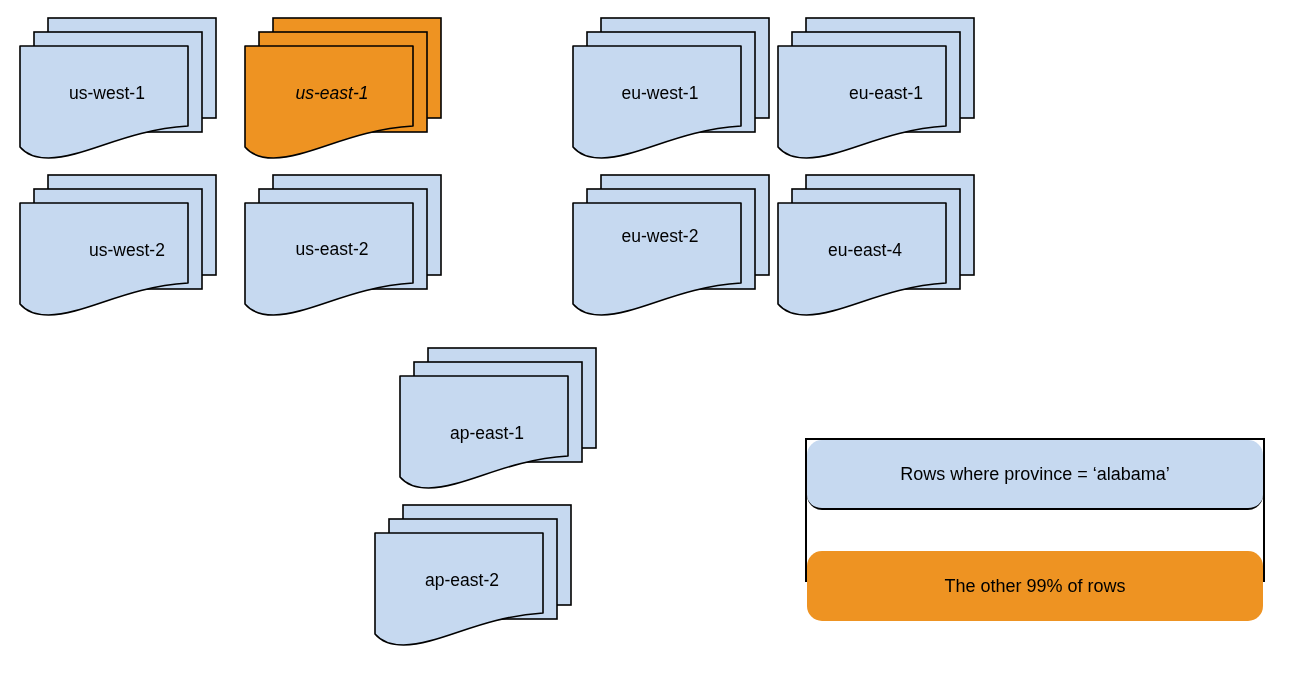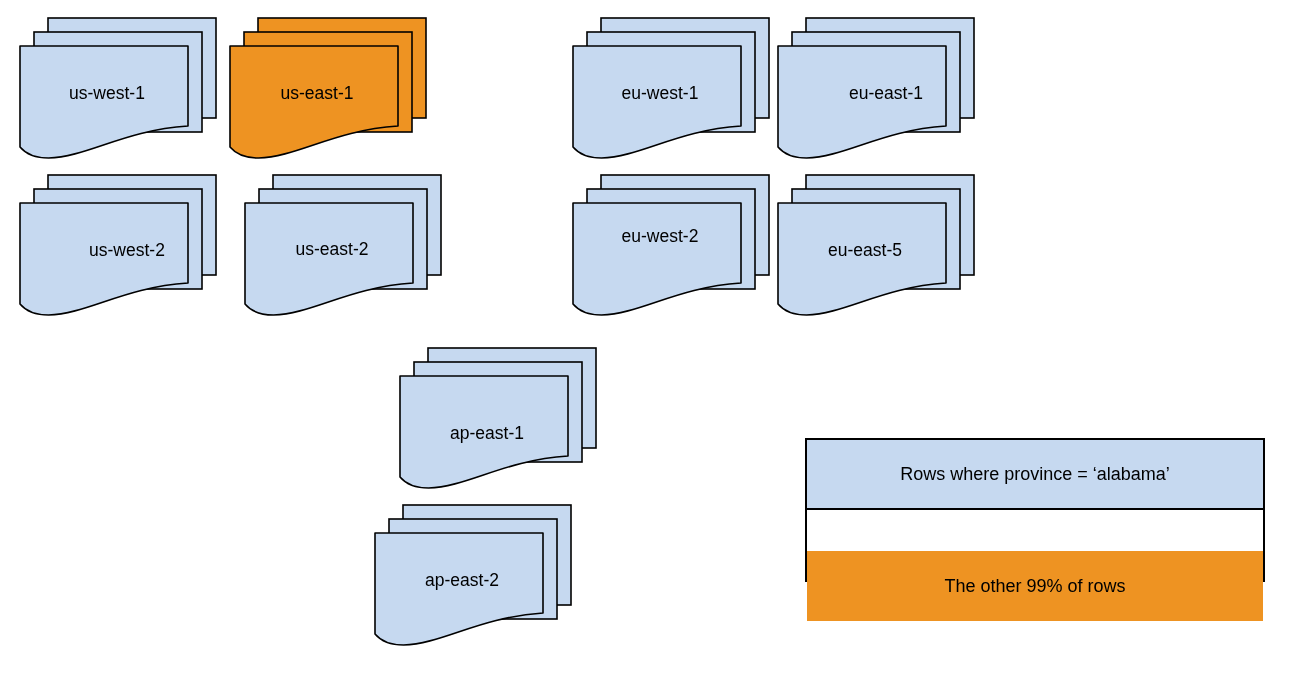--- a/index.html
+++ b/index.html
@@ -48,39 +48,40 @@
     box-sizing: border-box;
   }
   .legend-row {
     box-sizing: border-box;
     display: flex;
     align-items: center;
     justify-content: center;
     font-family: "Liberation Sans", sans-serif;
     font-size: 18px;
     color: #000000;
+    border-radius: 15px;
   }
   .legend-row.first {
     border-bottom: 2px solid #000000;
   }
 </style>
 </head>
 <body>
 
 <div id="canvas">
   <div id="stacks-layer">
       <div class="doc-stack" style="left: 20px; top: 18px;">
         <svg viewBox="0 0 196 150">
           <rect x="28" y="0" width="168" height="100" fill="#c6d9f0" stroke="#000000" stroke-width="1.6"></rect>
           <rect x="14" y="14" width="168" height="100" fill="#c6d9f0" stroke="#000000" stroke-width="1.6"></rect>
           <path d="M 0 28 L 168 28 L 168 108 C 104.16 112 67.2 139 28.560000000000002 140 C 15.12 140 5.04 135 0 129 Z" fill="#c6d9f0" stroke="#000000" stroke-width="1.6" stroke-linejoin="round"></path>
         </svg>
         <div class="doc-label" style="top: 66px;">us-west-1</div>
       </div>
-      <div class="doc-stack" style="left: 230px; top: 18px;">
+      <div class="doc-stack" style="left: 245px; top: 18px; font-style: italic;">
         <svg viewBox="0 0 196 150">
           <rect x="28" y="0" width="168" height="100" fill="#ee9322" stroke="#000000" stroke-width="1.6"></rect>
           <rect x="14" y="14" width="168" height="100" fill="#ee9322" stroke="#000000" stroke-width="1.6"></rect>
           <path d="M 0 28 L 168 28 L 168 108 C 104.16 112 67.2 139 28.560000000000002 140 C 15.12 140 5.04 135 0 129 Z" fill="#ee9322" stroke="#000000" stroke-width="1.6" stroke-linejoin="round"></path>
         </svg>
         <div class="doc-label" style="top: 66px;">us-east-1</div>
       </div>
       <div class="doc-stack" style="left: 573px; top: 18px;">
         <svg viewBox="0 0 196 150">
           <rect x="28" y="0" width="168" height="100" fill="#c6d9f0" stroke="#000000" stroke-width="1.6"></rect>
@@ -120,21 +121,21 @@
           <path d="M 0 28 L 168 28 L 168 108 C 104.16 112 67.2 139 28.560000000000002 140 C 15.12 140 5.04 135 0 129 Z" fill="#c6d9f0" stroke="#000000" stroke-width="1.6" stroke-linejoin="round"></path>
         </svg>
         <div class="doc-label" style="top: 52px;">eu-west-2</div>
       </div>
       <div class="doc-stack" style="left: 778px; top: 175px;">
         <svg viewBox="0 0 196 150">
           <rect x="28" y="0" width="168" height="100" fill="#c6d9f0" stroke="#000000" stroke-width="1.6"></rect>
           <rect x="14" y="14" width="168" height="100" fill="#c6d9f0" stroke="#000000" stroke-width="1.6"></rect>
           <path d="M 0 28 L 168 28 L 168 108 C 104.16 112 67.2 139 28.560000000000002 140 C 15.12 140 5.04 135 0 129 Z" fill="#c6d9f0" stroke="#000000" stroke-width="1.6" stroke-linejoin="round"></path>
         </svg>
-        <div class="doc-label" style="top: 66px;">eu-east-5</div>
+        <div class="doc-label" style="top: 66px;">eu-east-4</div>
       </div>
       <div class="doc-stack" style="left: 400px; top: 348px;">
         <svg viewBox="0 0 196 150">
           <rect x="28" y="0" width="168" height="100" fill="#c6d9f0" stroke="#000000" stroke-width="1.6"></rect>
           <rect x="14" y="14" width="168" height="100" fill="#c6d9f0" stroke="#000000" stroke-width="1.6"></rect>
           <path d="M 0 28 L 168 28 L 168 108 C 104.16 112 67.2 139 28.560000000000002 140 C 15.12 140 5.04 135 0 129 Z" fill="#c6d9f0" stroke="#000000" stroke-width="1.6" stroke-linejoin="round"></path>
         </svg>
         <div class="doc-label" style="top: 76px;">ap-east-1</div>
       </div>
       <div class="doc-stack" style="left: 375px; top: 505px;">

